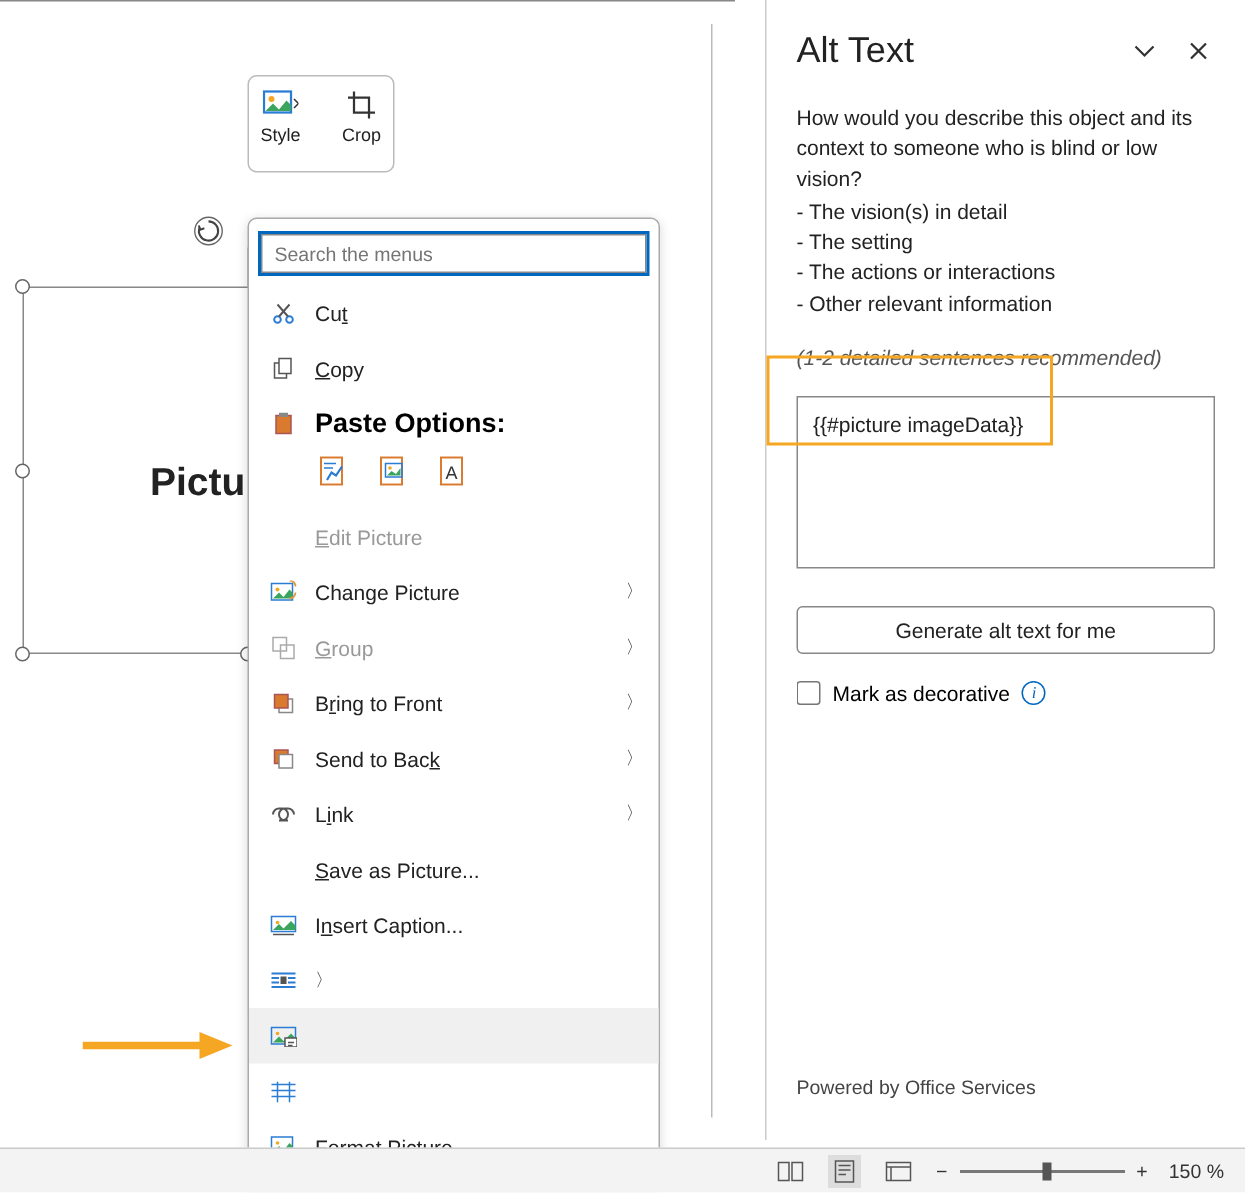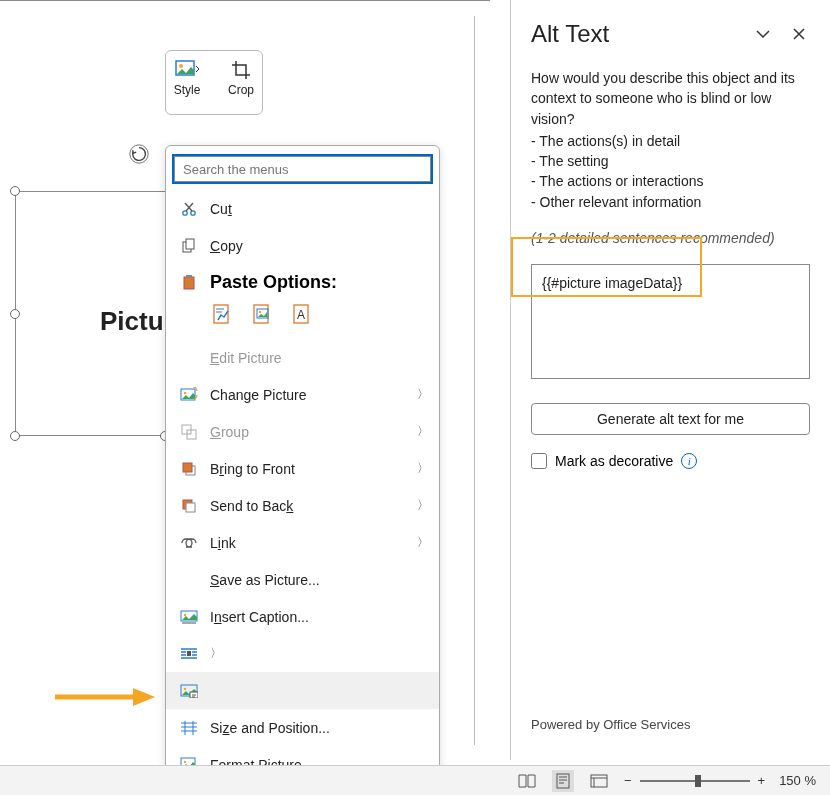--- a/index.html
+++ b/index.html
@@ -262,21 +262,20 @@
           <path d="M12 11 h4 M12 13 h3" stroke="#555"></path>
         </svg>
       </span>
   </div>
   <div class="ctx-item">
     <span class="ctx-ico">
         <svg width="18" height="14" viewBox="0 0 18 14">
           <path d="M1 2 h16 M1 6 h16 M1 10 h16 M5 0 v14 M13 0 v14" stroke="#2b7cd3" stroke-width="1"></path>
         </svg>
       </span>
-    <span class="ctx-label">Si<span class="u">z</span>e and Position...</span>
   </div>
   <div class="ctx-item">
     <span class="ctx-ico">
         <svg width="18" height="16" viewBox="0 0 18 16">
           <rect x="1" y="1" width="14" height="11" fill="none" stroke="#2b7cd3"></rect>
           <circle cx="5" cy="5" r="1.2" fill="#f5a623"></circle>
           <path d="M2 11 l4 -4 l3 3 l4 -5 l2 2 v4 z" fill="#3ba55d"></path>
           <path d="M10 10 l6 6 M16 10 l-1 2 l2 1 z" stroke="#d94" fill="#d94" stroke-width="1.2"></path>
         </svg>
       </span>
@@ -299,21 +298,21 @@
           <path d="M1 2 l6 6 l6 -6" fill="none" stroke="#333" stroke-width="1.5"></path>
         </svg>
       </div>
     <div class="panel-ctl">
         <svg width="12" height="12" viewBox="0 0 12 12">
           <path d="M1 1 l10 10 M11 1 l-10 10" stroke="#333" stroke-width="1.5"></path>
         </svg>
       </div>
   </div>
   <div class="panel-desc">How would you describe this object and its context to someone who is blind or low vision?</div>
-  <div class="panel-list">- The actions(s) in detail</div>
+  <div class="panel-list">- The vision(s) in detail</div>
   <div class="panel-list">- The setting</div>
   <div class="panel-list">- The actions or interactions</div>
   <div class="panel-list">- Other relevant information</div>
   <div class="panel-hint">(1-2 detailed sentences recommended)</div>
   <textarea class="alt-box" style="">{{#picture imageData}}</textarea>
   <button class="gen-btn">Generate alt text for me</button>
   <div class="deco-row">
     <input type="checkbox" style="">
     <span>Mark as decorative</span>
     <span class="info-ico">i</span>

